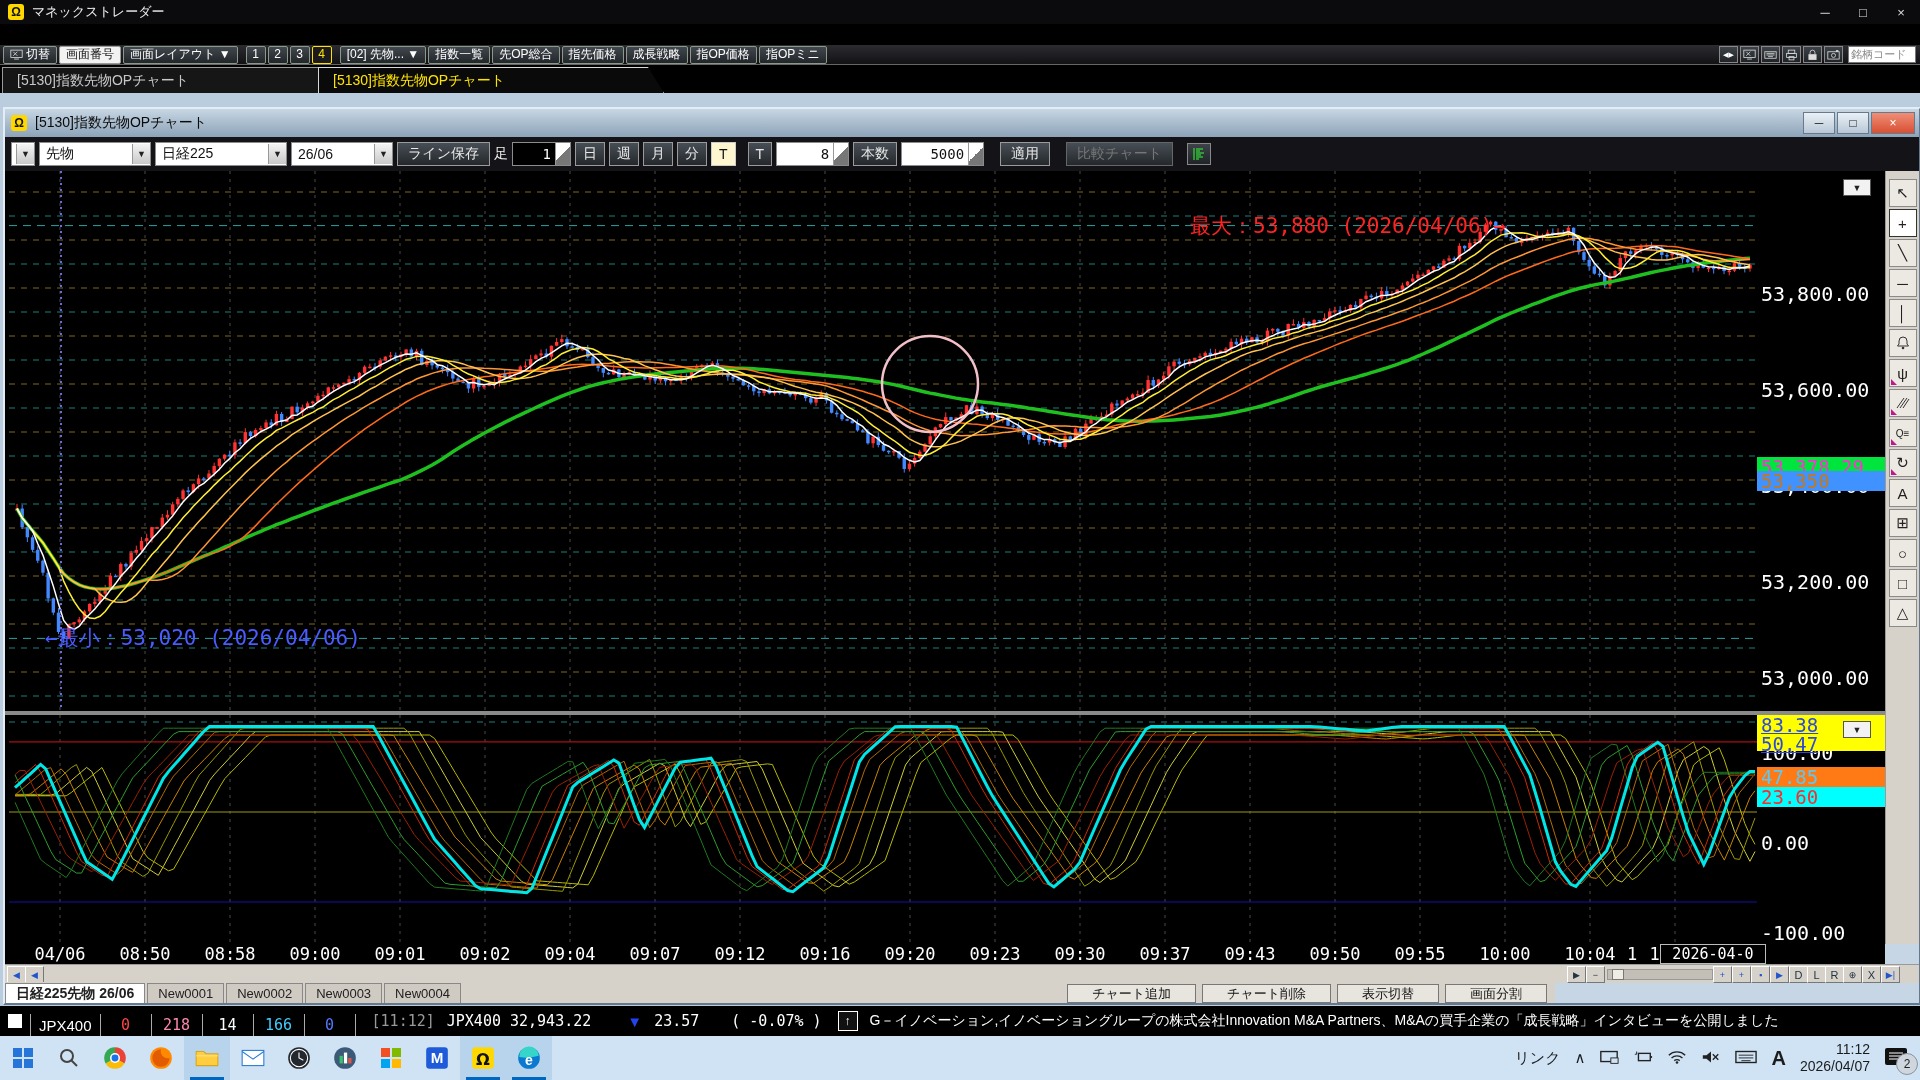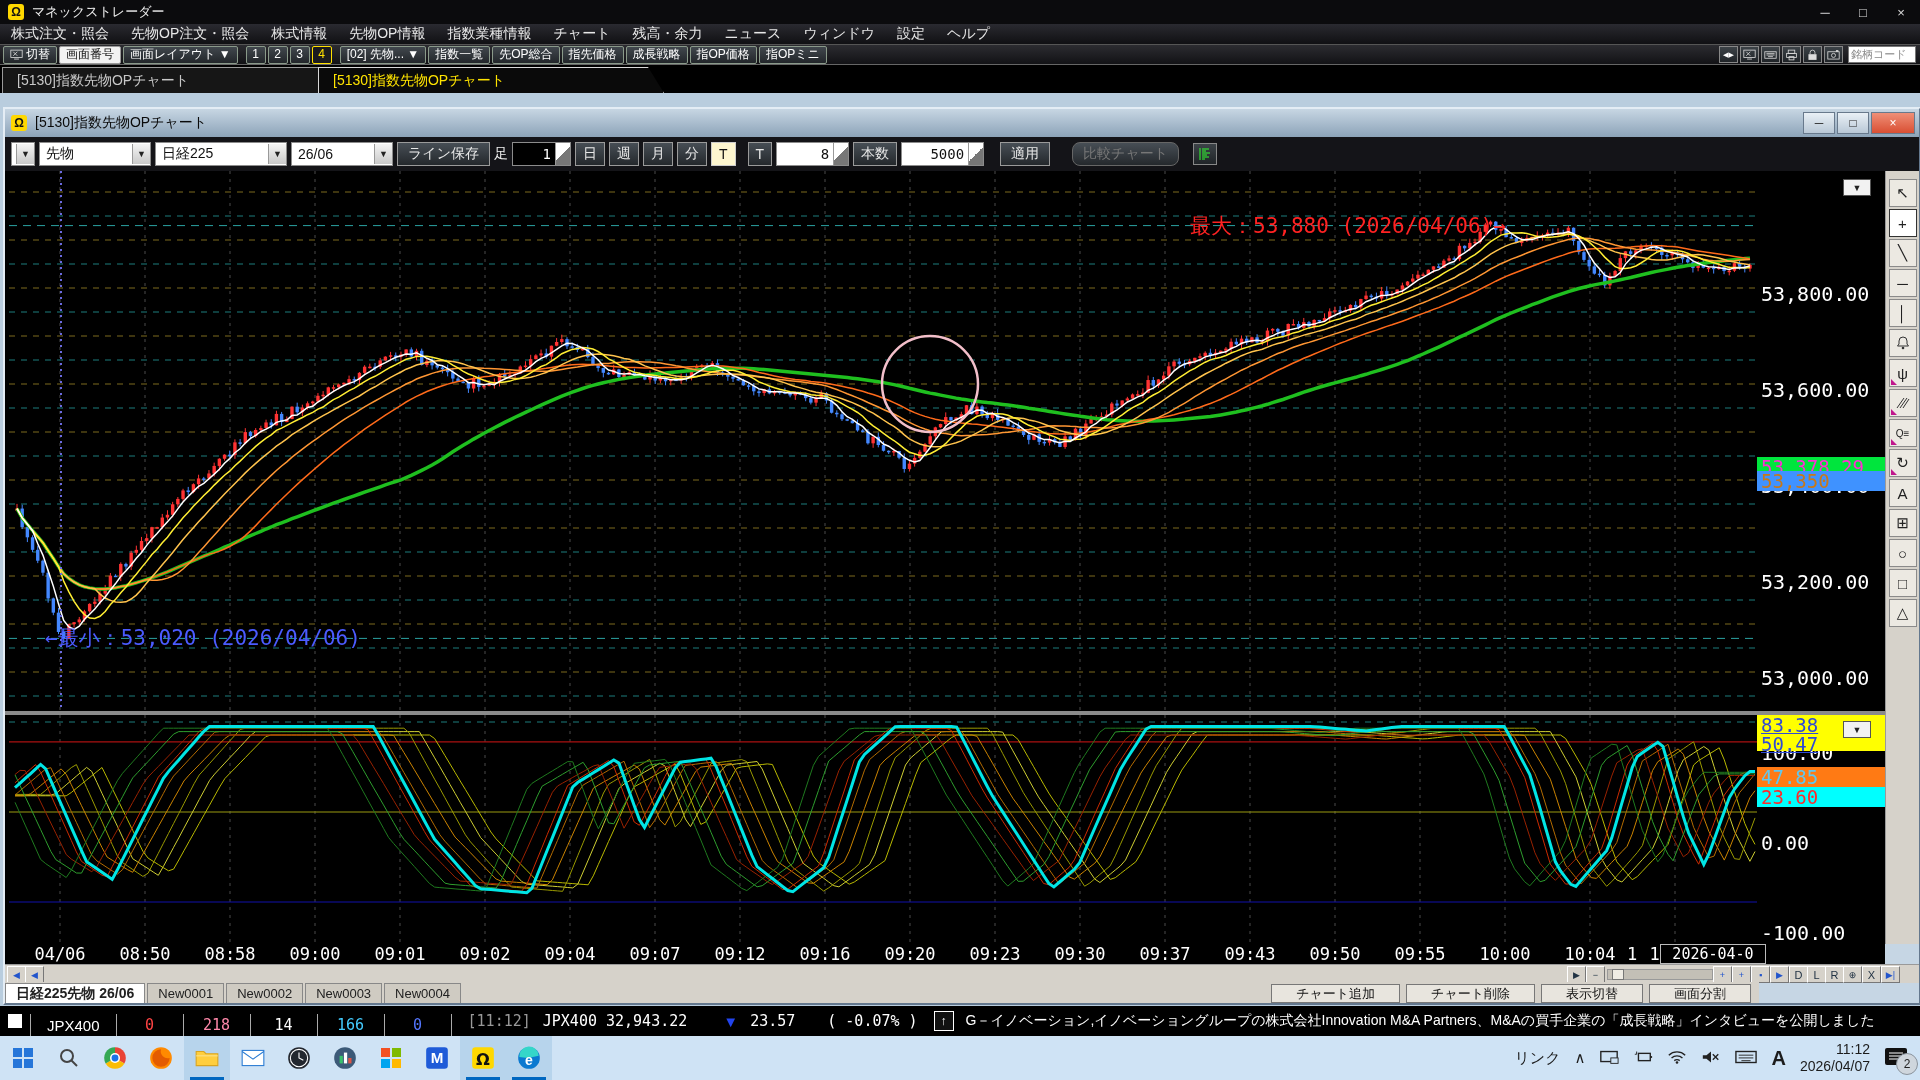--- a/index.html
+++ b/index.html
@@ -96,32 +96,32 @@
   
   #scrollrow{position:absolute;top:855px;left:0;width:1914px;height:18px;background:#d6d2ca;border-top:1px solid #999;}
   .sbtn{position:absolute;top:1px;width:17px;height:15px;background:#d6d2ca;border:1px solid;
         border-color:#fff #777 #777 #fff;display:flex;align-items:center;justify-content:center;
         font-size:9px;color:#234;}
   .sbtn.blue{color:#2255cc;}
   #strack{position:absolute;top:4px;left:1602px;width:104px;height:9px;background:#c3bfb6;border:1px solid #999;}
   #sthumb{position:absolute;top:-1px;left:4px;width:10px;height:9px;background:#efece4;border:1px solid #777;}
 
   
-  #btabs{position:absolute;top:873px;left:0;width:1754px;height:21px;background:#d6d2ca;display:flex;align-items:flex-end;}
+  #btabs{position:absolute;top:873px;left:0;width:1550px;height:21px;background:#d6d2ca;display:flex;align-items:flex-end;}
   .btab{height:19px;border:1px solid #888;border-bottom:none;background:#cfcbc2;color:#222;font-size:13px;
         display:flex;align-items:center;padding:0 10px;margin-right:2px;}
   .btab.active{background:#fff;font-weight:bold;font-size:14px;}
   .bt-right{margin-left:auto;display:flex;align-items:center;gap:6px;padding-right:8px;}
   .bt-btn{border:1px solid #777;background:#e8e5de;color:#111;font-size:13px;height:17px;
           display:flex;align-items:center;padding:0 24px;}
 
   
   #statusbar{top:1006px;height:30px;background:#000;color:#fff;display:flex;align-items:center;font-size:15px;}
   .st-cell{height:22px;display:flex;align-items:center;justify-content:center;border-right:1px solid #aaa;
-           padding:0 16px;white-space:nowrap;margin-top:8px;}
+           padding:0 8px;white-space:nowrap;margin-top:8px;}
   .st-plain{padding:0 6px;white-space:nowrap;}
 
   
   #taskbar{top:1036px;height:44px;background:#cfe3f5;display:flex;align-items:center;}
   .tk{width:46px;height:44px;display:flex;align-items:center;justify-content:center;position:relative;}
   .tk.active{background:#b7d4ec;}
   .tk.active:after{content:"";position:absolute;left:6px;right:6px;bottom:0;height:3px;background:#0067c0;}
   .tray{margin-left:auto;display:flex;align-items:center;gap:14px;padding-right:10px;color:#1c1c1c;font-size:15px;}
   .tclock{text-align:right;font-size:14px;line-height:1.25;}
   .badge{position:relative;width:26px;height:22px;}
@@ -137,33 +137,20 @@
   <div class="band" id="titlebar">
     <div class="appicon">Ω</div>
     <span>マネックストレーダー</span>
     <div class="cap-btns">
       <div class="cap-btn">─</div>
       <div class="cap-btn">□</div>
       <div class="cap-btn">×</div>
     </div>
   </div>
 
-  <div class="band" id="menubar">
-      <div class="menu-item">株式注文・照会</div>
-      <div class="menu-item">先物OP注文・照会</div>
-      <div class="menu-item">株式情報</div>
-      <div class="menu-item">先物OP情報</div>
-      <div class="menu-item">指数業種情報</div>
-      <div class="menu-item">チャート</div>
-      <div class="menu-item">残高・余力</div>
-      <div class="menu-item">ニュース</div>
-      <div class="menu-item">ウィンドウ</div>
-      <div class="menu-item">設定</div>
-      <div class="menu-item">ヘルプ</div>
-    </div>
 
   <div class="band" id="toolbar">
       <div class="tbtn">
         <svg width="13" height="12" viewBox="0 0 16 14">
           <rect x="1" y="1" width="14" height="9" fill="none" stroke="#ddd"></rect>
           <path d="M4 3l5 5M9 3L4 8" stroke="#ddd" fill="none"></path>
           <path d="M5 12h6" stroke="#ddd"></path>
         </svg>
         <span>切替</span>
       </div>
@@ -268,21 +255,21 @@
           <div class="spin light">
             <div class="v mono" style="width: 48px;">8</div>
             <div class="arr"></div>
           </div>
           <div class="cbtn small">本数</div>
           <div class="spin light">
             <div class="v mono" style="width: 58px;">5000</div>
             <div class="arr"></div>
           </div>
           <div class="cbtn" style="margin-left: 12px;">適用</div>
-          <div class="cbtn disabled" style="margin-left: 18px; border-radius: 8px;">比較チャート</div>
+          <div class="cbtn disabled" style="margin-left: 12px;">比較チャート</div>
           <div class="mini-ico" style="width: 22px; height: 20px; margin-left: 10px;">
             <svg width="14" height="14" viewBox="0 0 14 14">
               <path d="M2 1v12" stroke="#3f3"></path>
               <path d="M4 2h7M4 4h4M4 6h8M4 8h5M4 10h7M4 12h3" stroke="#3f3"></path>
             </svg>
           </div>
         </div>
 
       <div id="chartband">
         <svg id="main-svg" width="1880" height="540" style="position:absolute;left:0;top:0;">

